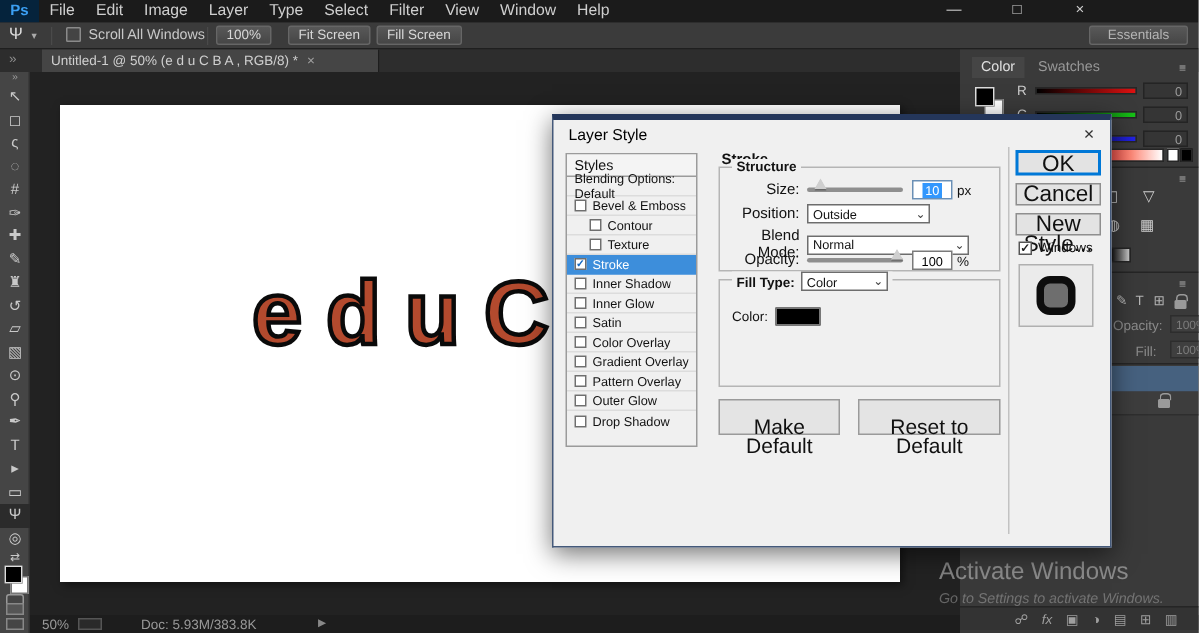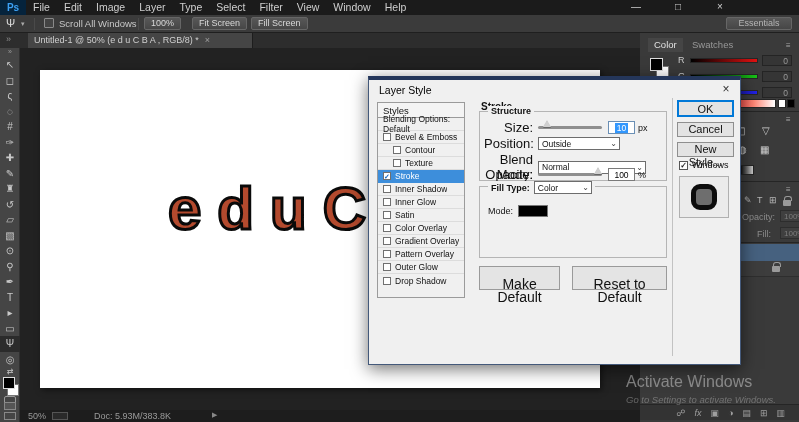--- a/index.html
+++ b/index.html
@@ -76,32 +76,32 @@
   .srow.sel { background:#3d8edb; color:#fff; border-bottom:1px solid #3d8edb; }
   .cb { width:8px; height:8px; background:#fff; border:1px solid #6f6f6f; margin-right:4px; flex:0 0 auto; font-size:7px; line-height:7px; text-align:center; color:#1668c0; font-weight:bold; }
   .sl { font-size:8.5px; white-space:nowrap; overflow:hidden; }
   .srow.plain { font-size:8.5px; }
 
   #mid-sep { position:absolute; left:303px; top:18px; height:258px; width:1px; background:#c2c2c2; }
   #stroke-title { position:absolute; left:112px; top:21px; font-weight:bold; font-size:10px; }
   .fset { position:absolute; left:110px; width:188px; border:1px solid #b5b5b5; }
   .legend { position:absolute; top:-6px; left:8px; background:#f0f0f0; padding:0 3px; font-weight:bold; font-size:9px; display:flex; align-items:center; gap:4px; }
   .frow { position:absolute; left:4px; right:4px; display:flex; align-items:center; }
-  .flabel { width:54px; text-align:right; padding-right:5px; font-size:13px; flex:0 0 auto; }
+  .flabel { width:54px; text-align:right; padding-right:5px; font-size:10px; flex:0 0 auto; }
   .track { position:relative; width:64px; height:3px; background:#8f8f8f; border-radius:2px; flex:0 0 auto; }
   .thumb { position:absolute; top:-6px; width:0; height:0; border-left:4px solid transparent; border-right:4px solid transparent; border-bottom:7px solid #cfcfcf; filter:drop-shadow(0 1px 0 #666); }
   .num-input { width:27px; height:13px; background:#fff; border:1px solid #6a8fb5; display:flex; align-items:center; justify-content:center; margin-left:6px; flex:0 0 auto;text-align:right; }
   .num-input .selval { background:#3297fd; color:#fff; font-size:8.5px; padding:0 2px; }
   .num-input .val { color:#000; font-size:8.5px; }
   .unit { font-size:9px; margin-left:3px; }
   .select { height:13px; background:#fff; border:1px solid #6d6d6d; font-size:8.5px; display:flex; align-items:center; padding:0 12px 0 3px; position:relative; }
   .select .caret { position:absolute; right:2px; top:1px; font-size:8px; color:#444; }
   .dlg-btn { height:15px; background:#e4e4e4; border:1px solid #9a9a9a; font-size:14px; text-align:center; line-height:13px; padding:11px 8px; }
   #mid-buttons { position:absolute; left:110px; top:186px; width:188px; display:flex; justify-content:center; gap:12px; }
-  .act-btn { position:absolute; left:308px; width:57px; height:15px; background:#e3e3e3; border:1px solid #8f8f8f; font-size:11px; text-align:center; line-height:13px; }
+  .act-btn { position:absolute; left:308px; width:57px; height:15px; background:#e3e3e3; border:1px solid #8f8f8f; font-size:15px; text-align:center; line-height:13px; }
   #btn-ok { top:20px; height:17px; line-height:15px; border:2px solid #0078d7; }
   #preview-check { position:absolute; left:310px; top:81px; width:9px; height:9px; background:#fff; border:1px solid #555; font-size:8px; line-height:8px; text-align:center; color:#222; font-weight:bold; }
   #preview-label { position:absolute; left:323px; top:80px; font-size:9px; }
   #preview-thumb { position:absolute; left:310px; top:96px; width:50px; height:42px; background:#ebebeb; border:1px solid #b0b0b0; display:flex; align-items:center; justify-content:center; }
   #preview-swatch { width:26px; height:26px; background:#6e6e6e; border:5px solid #0d0d0d; border-radius:9px; }
   #color-swatch { width:30px; height:12px; background:#000; border:1px solid #777; margin-left:5px; }
 </style>
 </head>
 <body>
 
@@ -354,21 +354,21 @@
 
   <div class="fset" style="top:106px;height:72px;">
     <span class="legend" style="font-weight:normal;">
       <span style="font-weight:bold;">Fill Type:</span>
       <span class="select" style="width:58px;">
           <span>Color</span>
           <span class="caret">⌄</span>
         </span>
     </span>
     <div class="frow" style="top:18px;">
-      <span style="font-size:9px;margin-left:4px;">Mode:</span>
+      <span style="font-size:9px;margin-left:4px;">Color:</span>
       <span id="color-swatch"></span>
     </div>
   </div>
 
   <div id="mid-buttons">
     <div class="dlg-btn">Make Default</div>
     <div class="dlg-btn">Reset to Default</div>
   </div>
 
   <div class="act-btn" id="btn-ok">OK</div>

